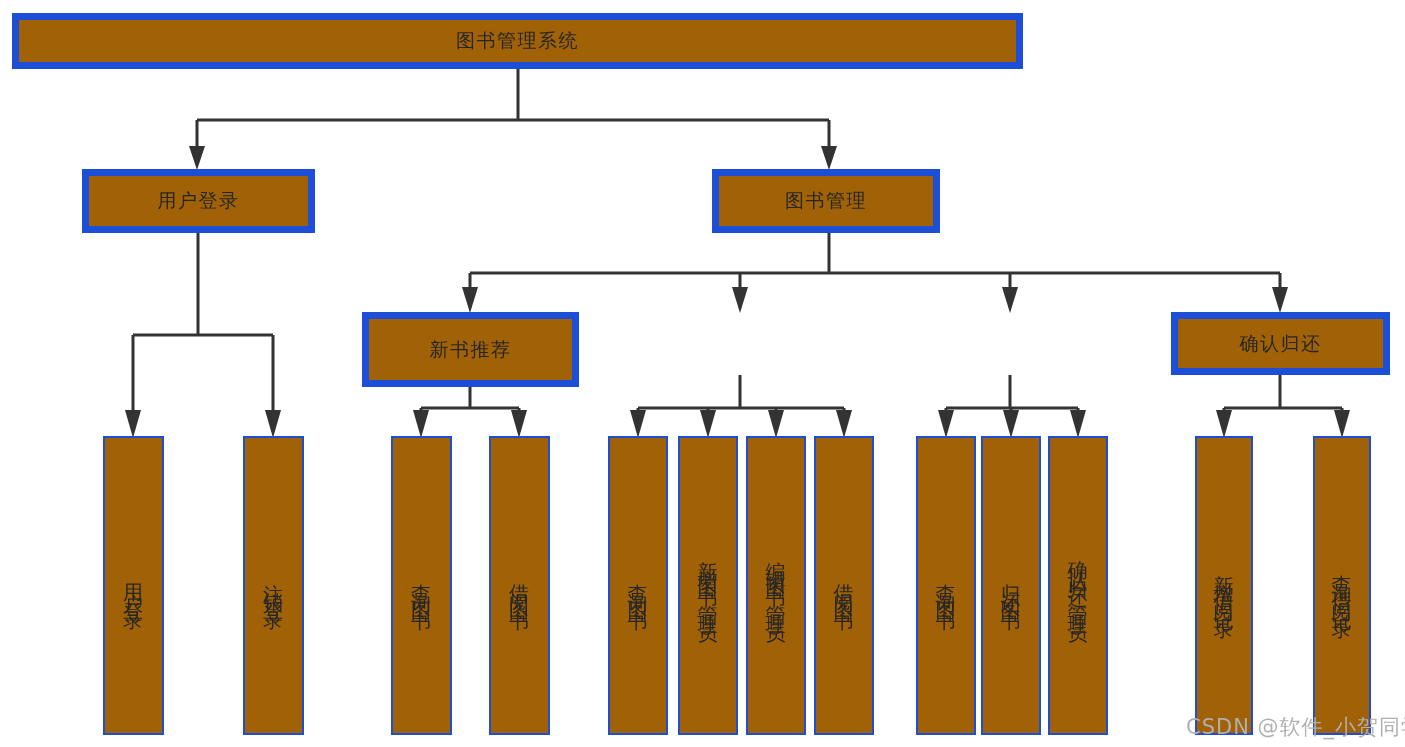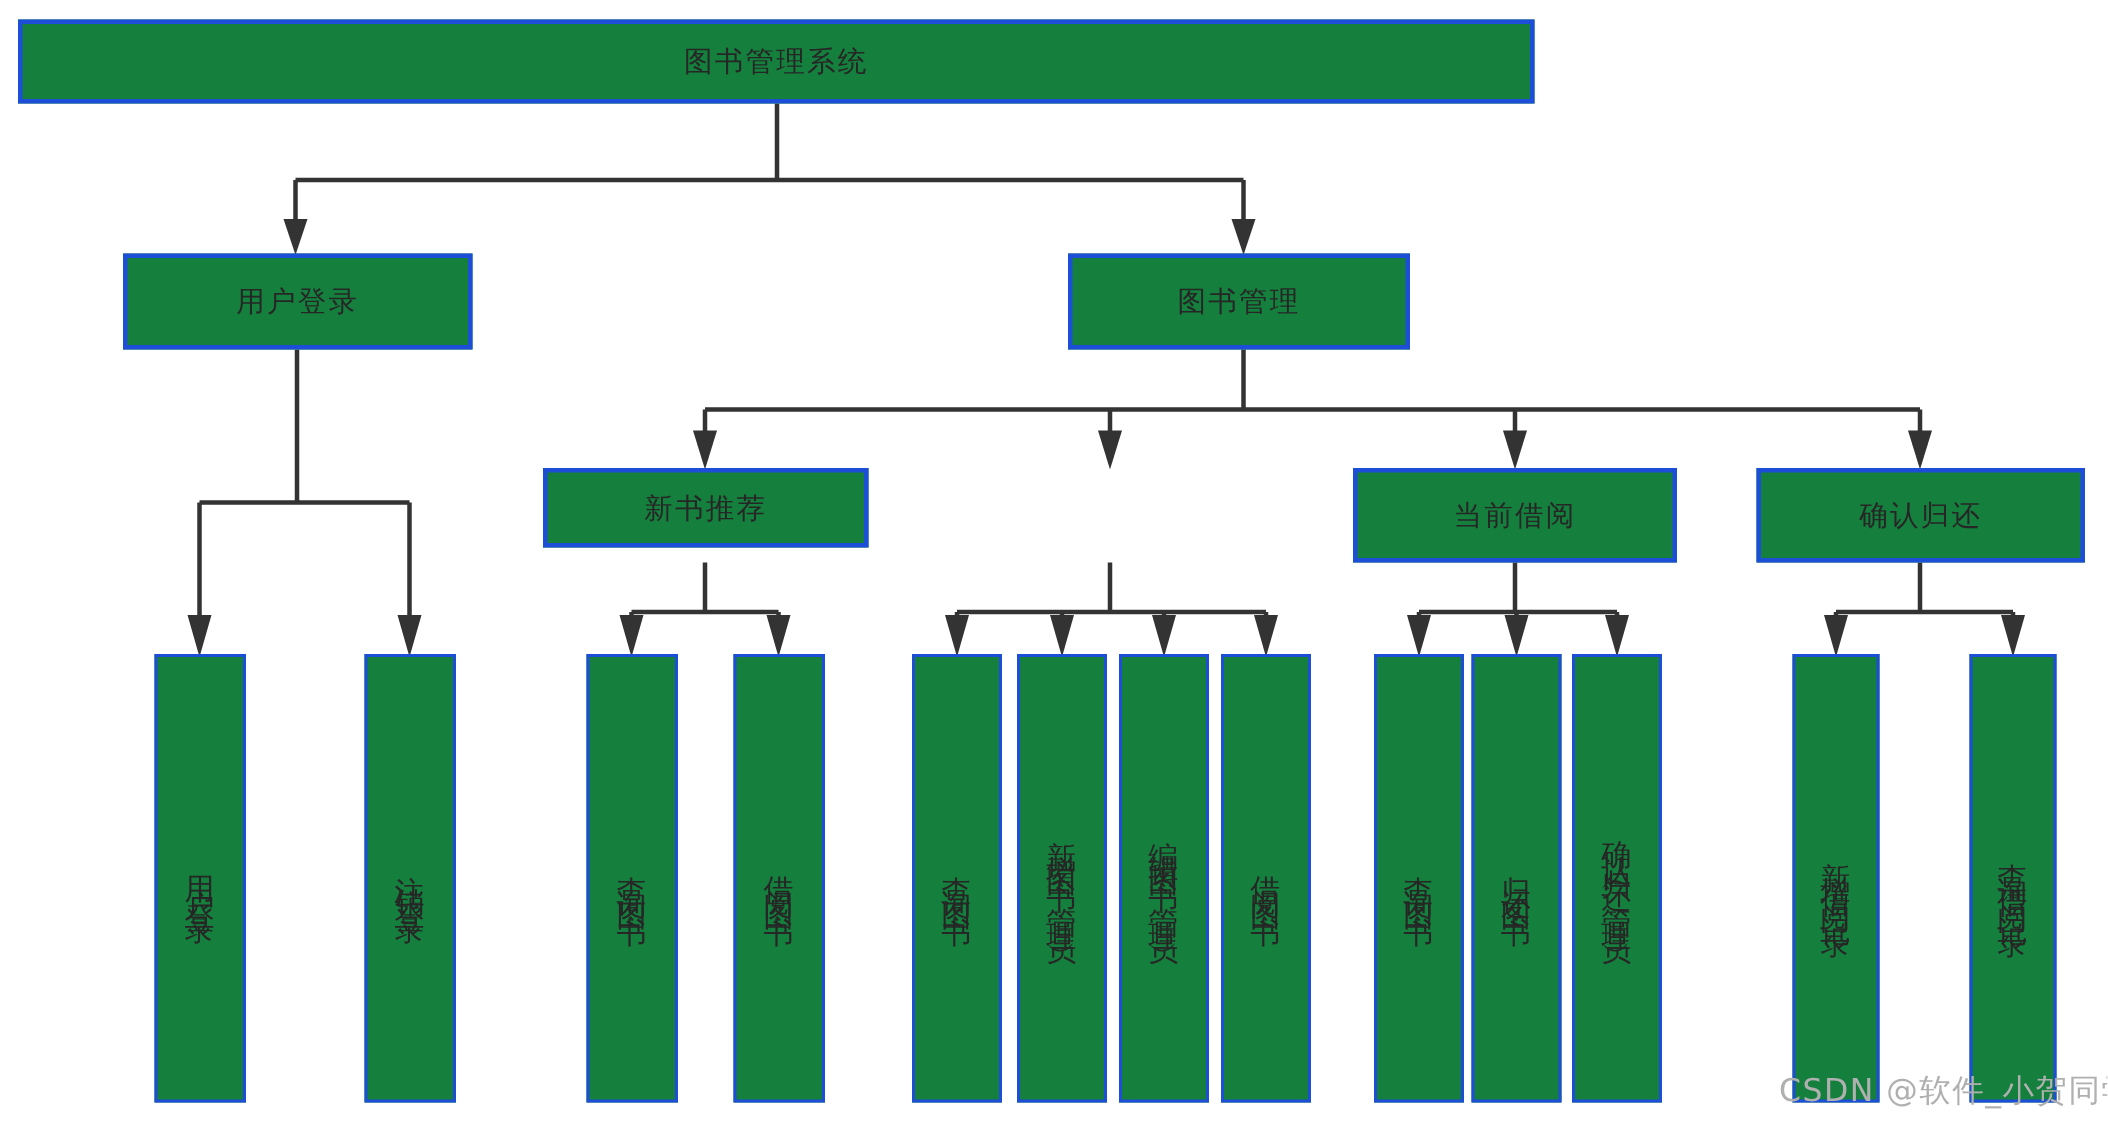--- a/index.html
+++ b/index.html
@@ -7,22 +7,22 @@
     position:relative;
     width:1405px;height:747px;
     background:#ffffff;
     font-family:"DejaVu Sans","Liberation Sans",sans-serif;
     overflow:hidden;
   }
   .wires{position:absolute;left:0;top:0;width:1405px;height:747px;}
   .node{
     position:absolute;
     box-sizing:border-box;
-    background:#15803d;
-    border:3px solid #1d4ed8;
+    background:#a16207;
+    border:7px solid #1d4ed8;
     display:flex;align-items:center;justify-content:center;
     color:#262626;
   }
   .leaf{top:436px;height:299px;border-width:2.5px;}
   .htext{
     font-size:19px;
     letter-spacing:1.5px;
     white-space:nowrap;
   }
   .vtext{
@@ -98,25 +98,22 @@
     <span class="htext">图书管理系统</span>
   </div>
 
   <div class="node" style="left:82px;top:169px;width:233px;height:64px">
     <span class="htext">用户登录</span>
   </div>
   <div class="node" style="left:712px;top:169px;width:228px;height:64px">
     <span class="htext">图书管理</span>
   </div>
 
-  <div class="node" style="left:362px;top:312px;width:217px;height:53px">
+  <div class="node" style="left:362px;top:312px;width:217px;height:75px">
     <span class="htext">新书推荐</span>
-  </div>
-  <div class="node" style="left:902px;top:312px;width:216px;height:63px">
-    <span class="htext">当前借阅</span>
   </div>
   <div class="node" style="left:1171px;top:312px;width:219px;height:63px">
     <span class="htext">确认归还</span>
   </div>
 
   <div class="node leaf" style="left:103px;width:61px">
     <span class="vtext">用户登录</span>
   </div>
   <div class="node leaf" style="left:243px;width:61px">
     <span class="vtext">注销登录</span>

